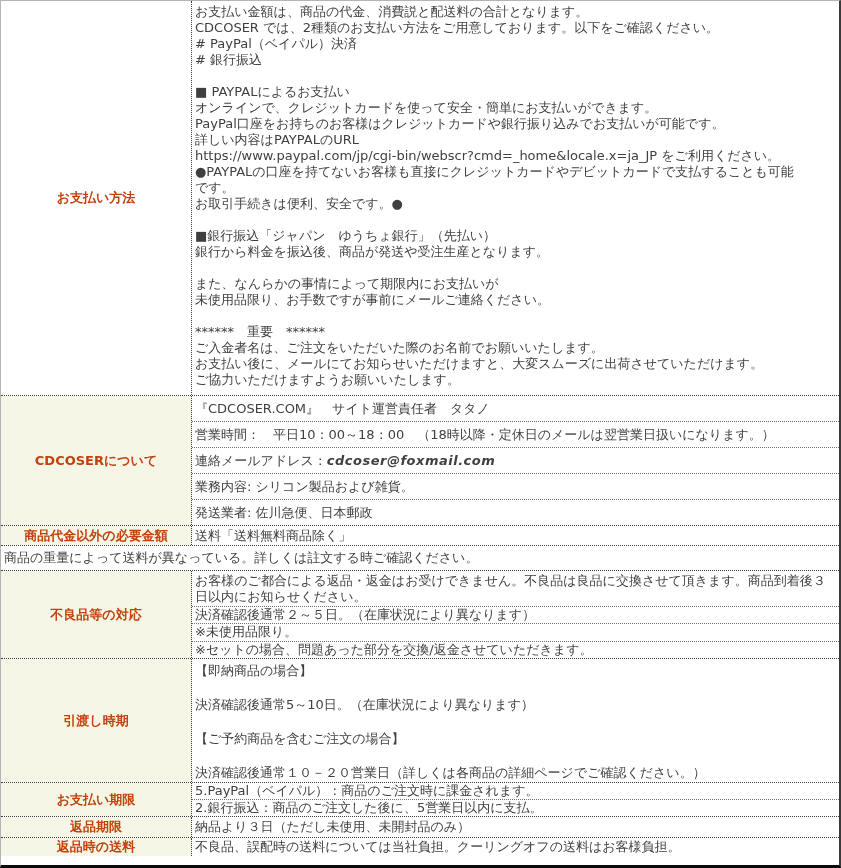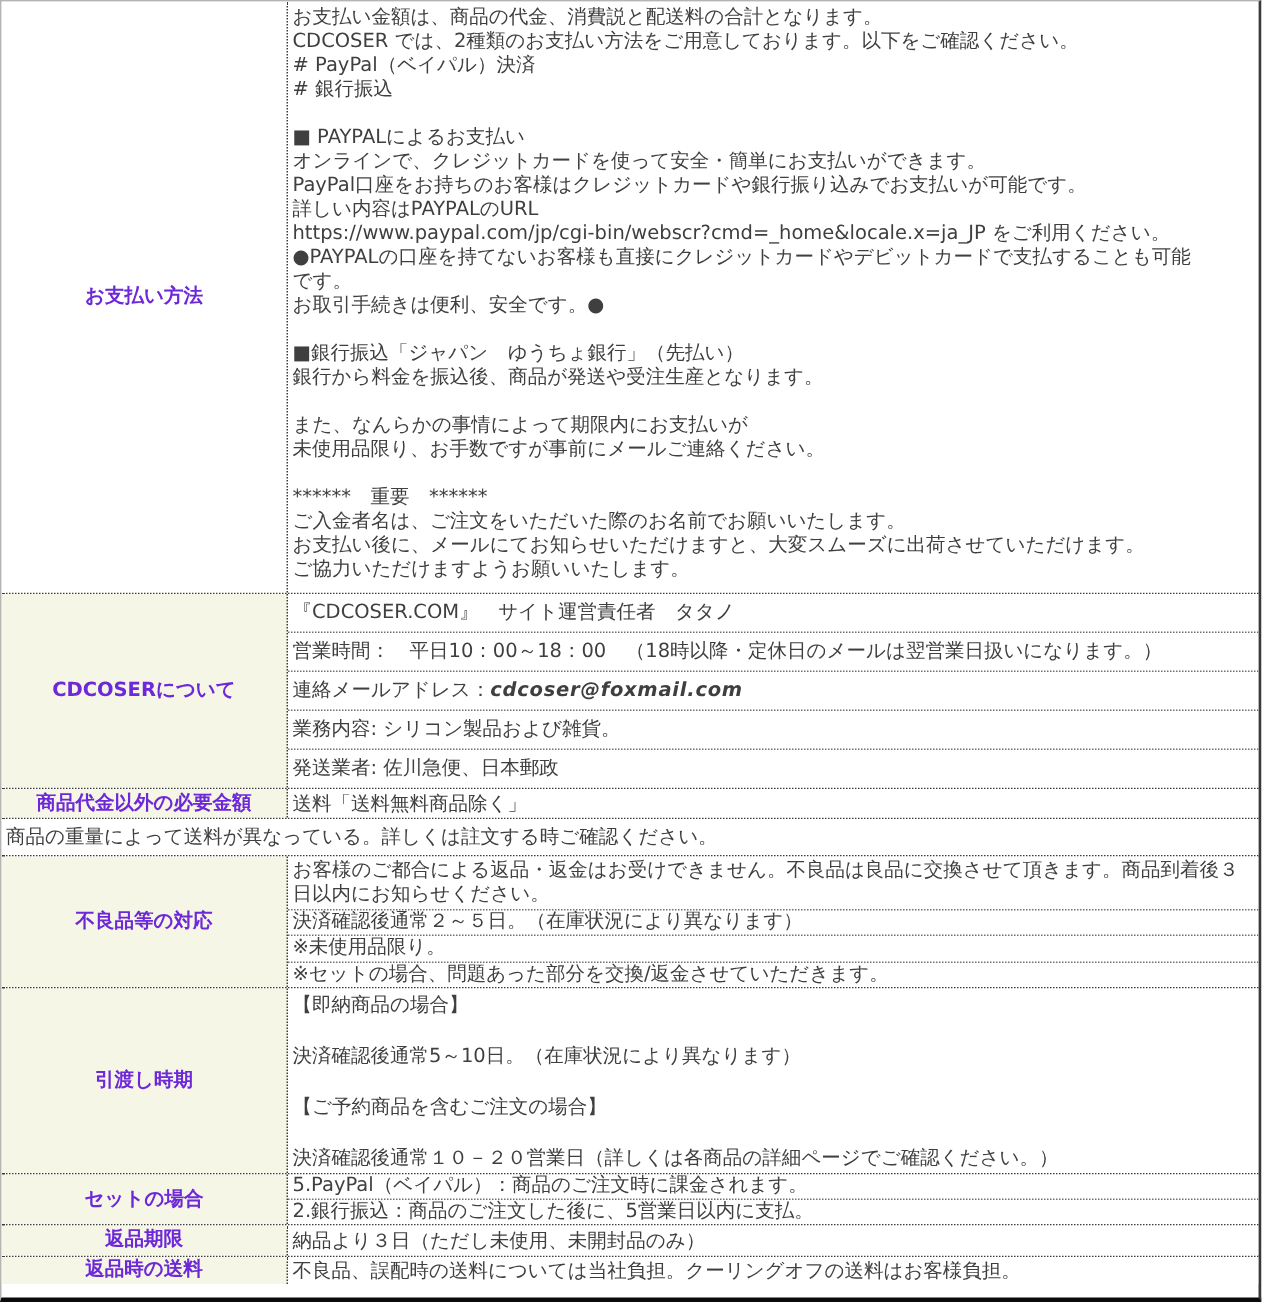--- a/index.html
+++ b/index.html
@@ -12,21 +12,21 @@
     border-bottom:3px solid #0b0b0b;
     font-family:"DejaVu Sans", sans-serif;
     font-size:13px; color:#3f3f3f;
     background:#ffffff;
   }
   .row { display:flex; width:100%; }
   .row + .row { border-top:1px dotted #3c3c3c; }
   .hcell {
     flex:0 0 191px; width:191px;
     display:flex; align-items:center; justify-content:center;
-    text-align:center; font-weight:bold; color:#6d28d9;
+    text-align:center; font-weight:bold; color:#c2410c;
     background:#f6f6e7;
     border-right:1px dotted #3c3c3c;
     padding:0 4px; line-height:16px;
   }
   .hcell.white { background:#ffffff; }
   .ccell { flex:1 1 auto; min-width:0; background:#ffffff; }
   .ccell.lines { padding:3px 4px 0 3px; }
   .ccell.single { display:flex; align-items:center; padding:0 4px 0 3px; }
   .ccell.stack { display:flex; flex-direction:column; }
   .line { line-height:16px; min-height:16px; white-space:pre-wrap; }
@@ -124,21 +124,21 @@
       <div class="line17"></div>
       <div class="line17">決済確認後通常5～10日。（在庫状況により異なります）</div>
       <div class="line17"></div>
       <div class="line17">【ご予約商品を含むご注文の場合】</div>
       <div class="line17"></div>
       <div class="line17">決済確認後通常１０－２０営業日（詳しくは各商品の詳細ページでご確認ください。）</div>
     </div>
   </div>
 
   <div class="row r7">
-    <div class="hcell">セットの場合</div>
+    <div class="hcell">お支払い期限</div>
     <div class="ccell stack">
       <div class="subrow"><span>5.PayPal（ベイパル）：商品のご注文時に課金されます。</span></div>
       <div class="subrow"><span>2.銀行振込：商品のご注文した後に、5営業日以内に支払。</span></div>
     </div>
   </div>
 
   <div class="row r8">
     <div class="hcell">返品期限</div>
     <div class="ccell single">
         <span>納品より３日（ただし未使用、未開封品のみ）</span>

